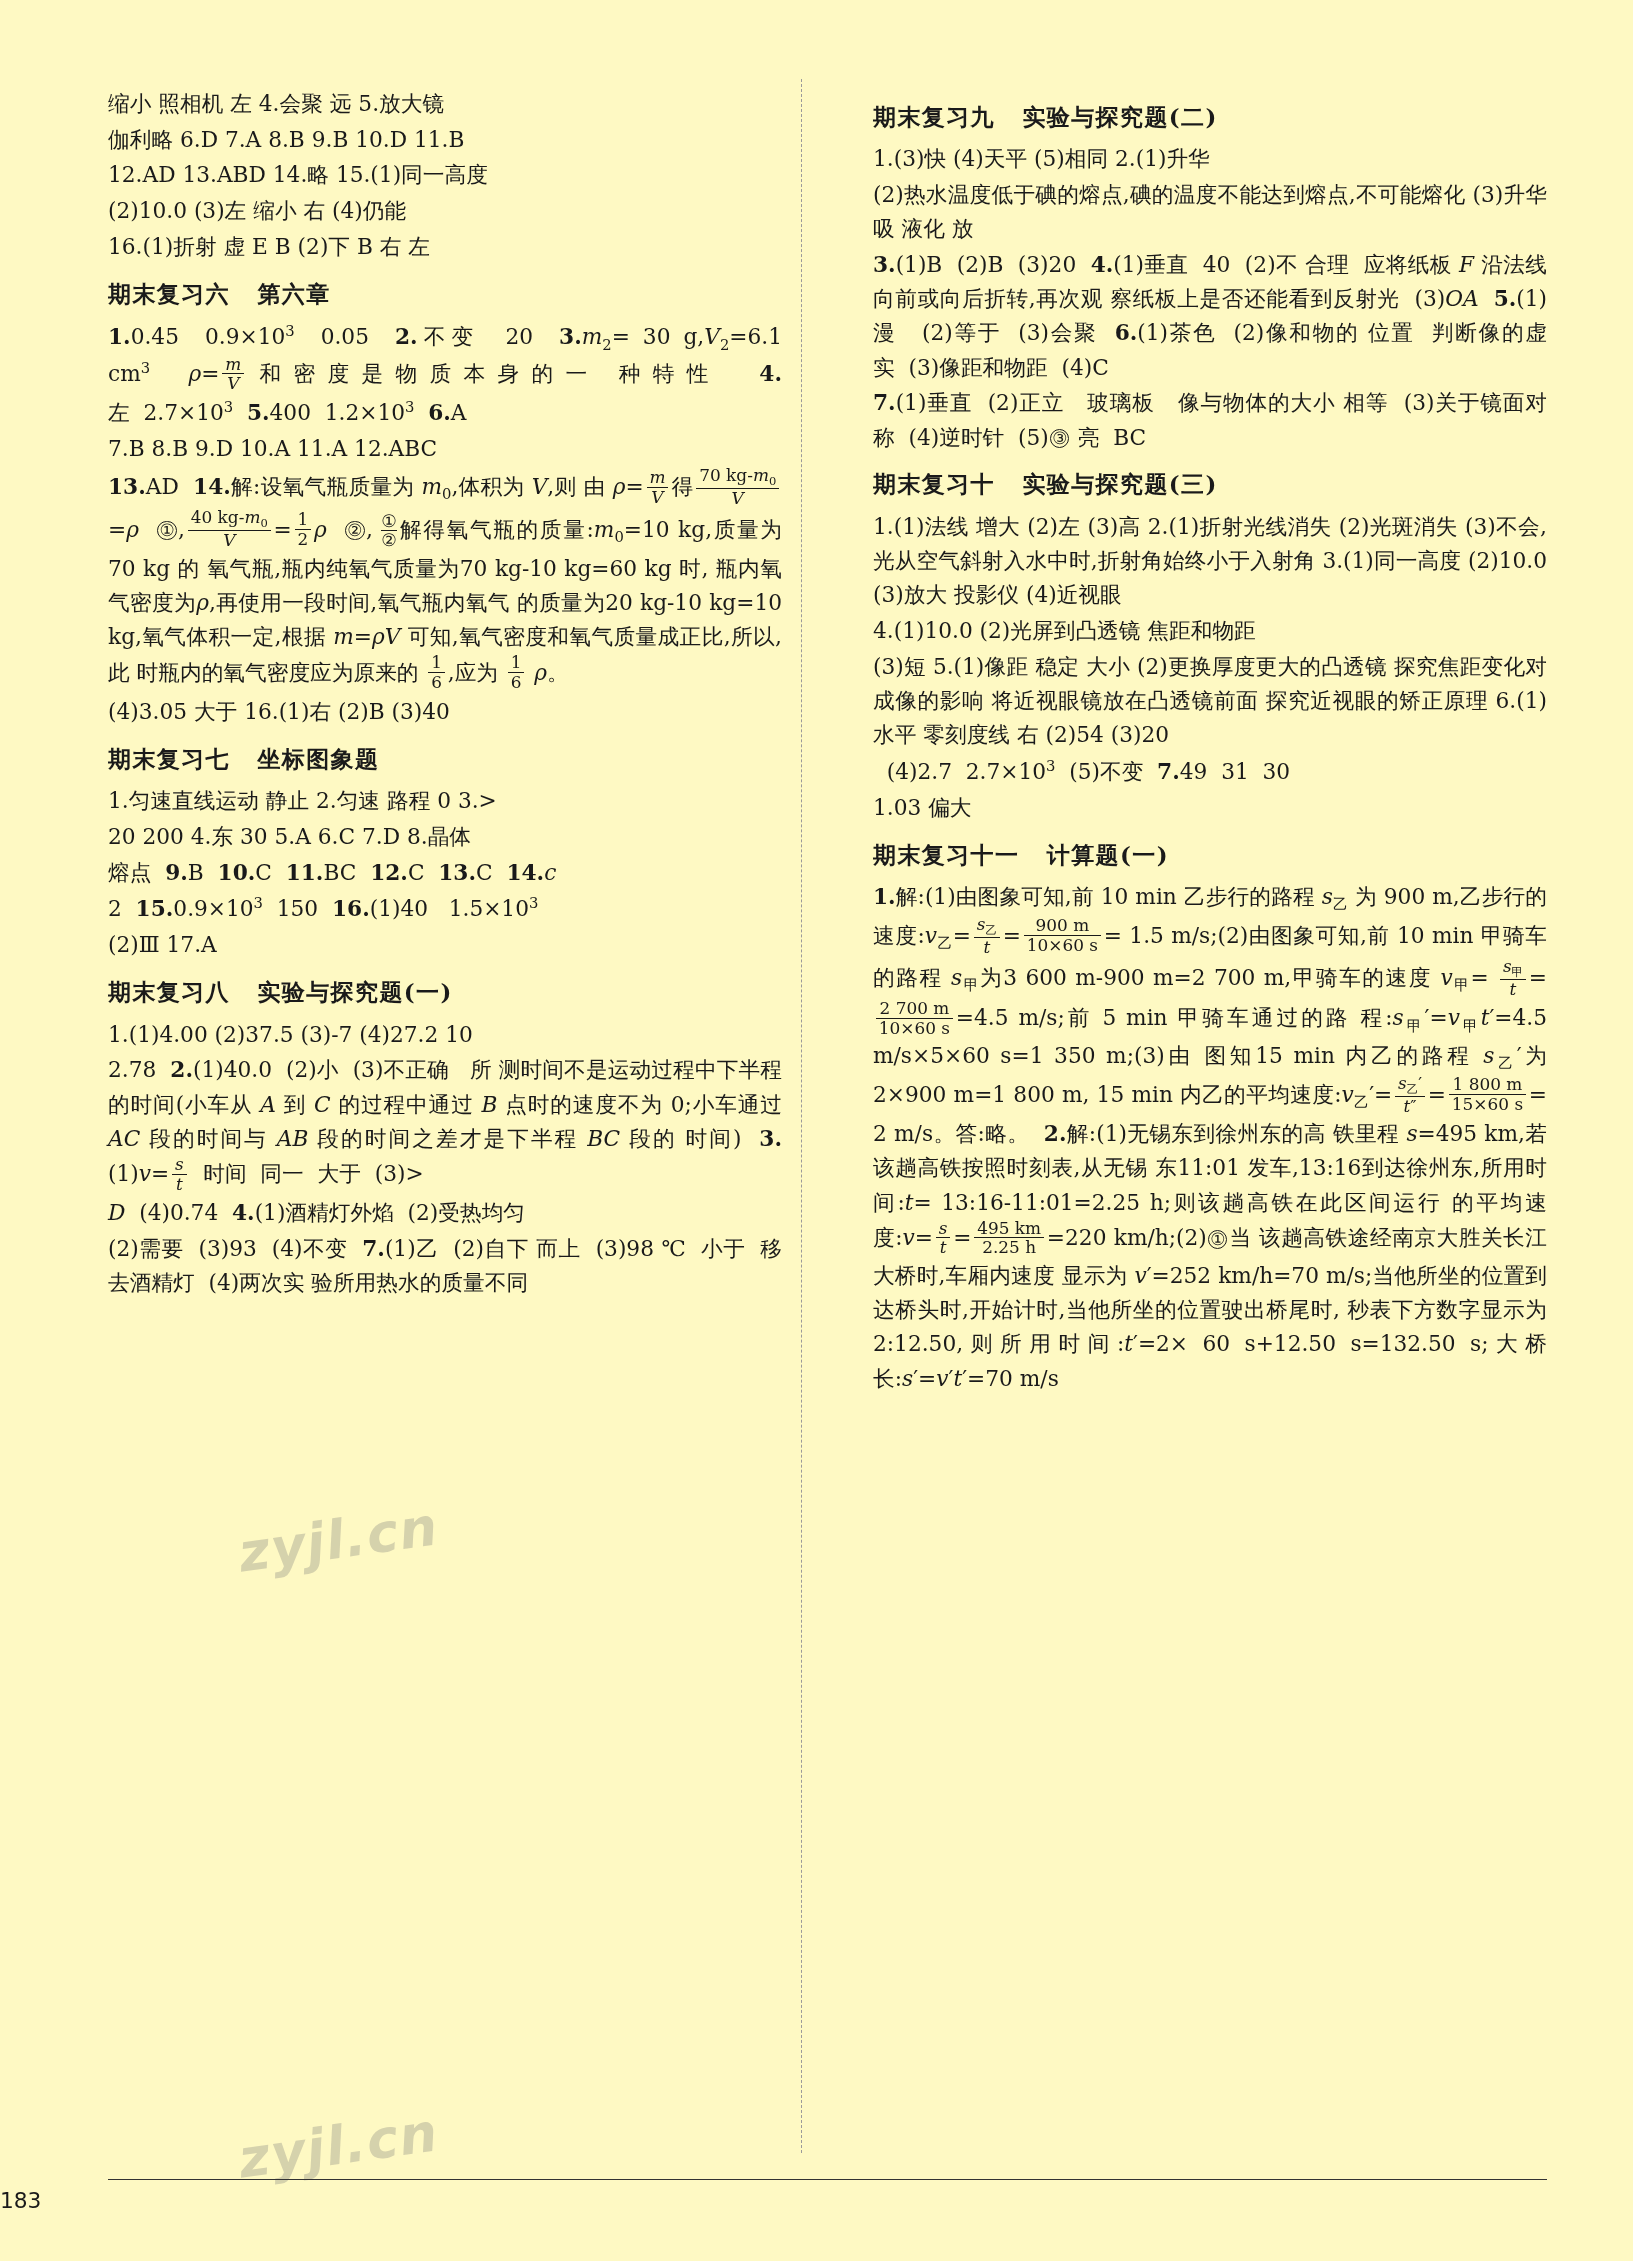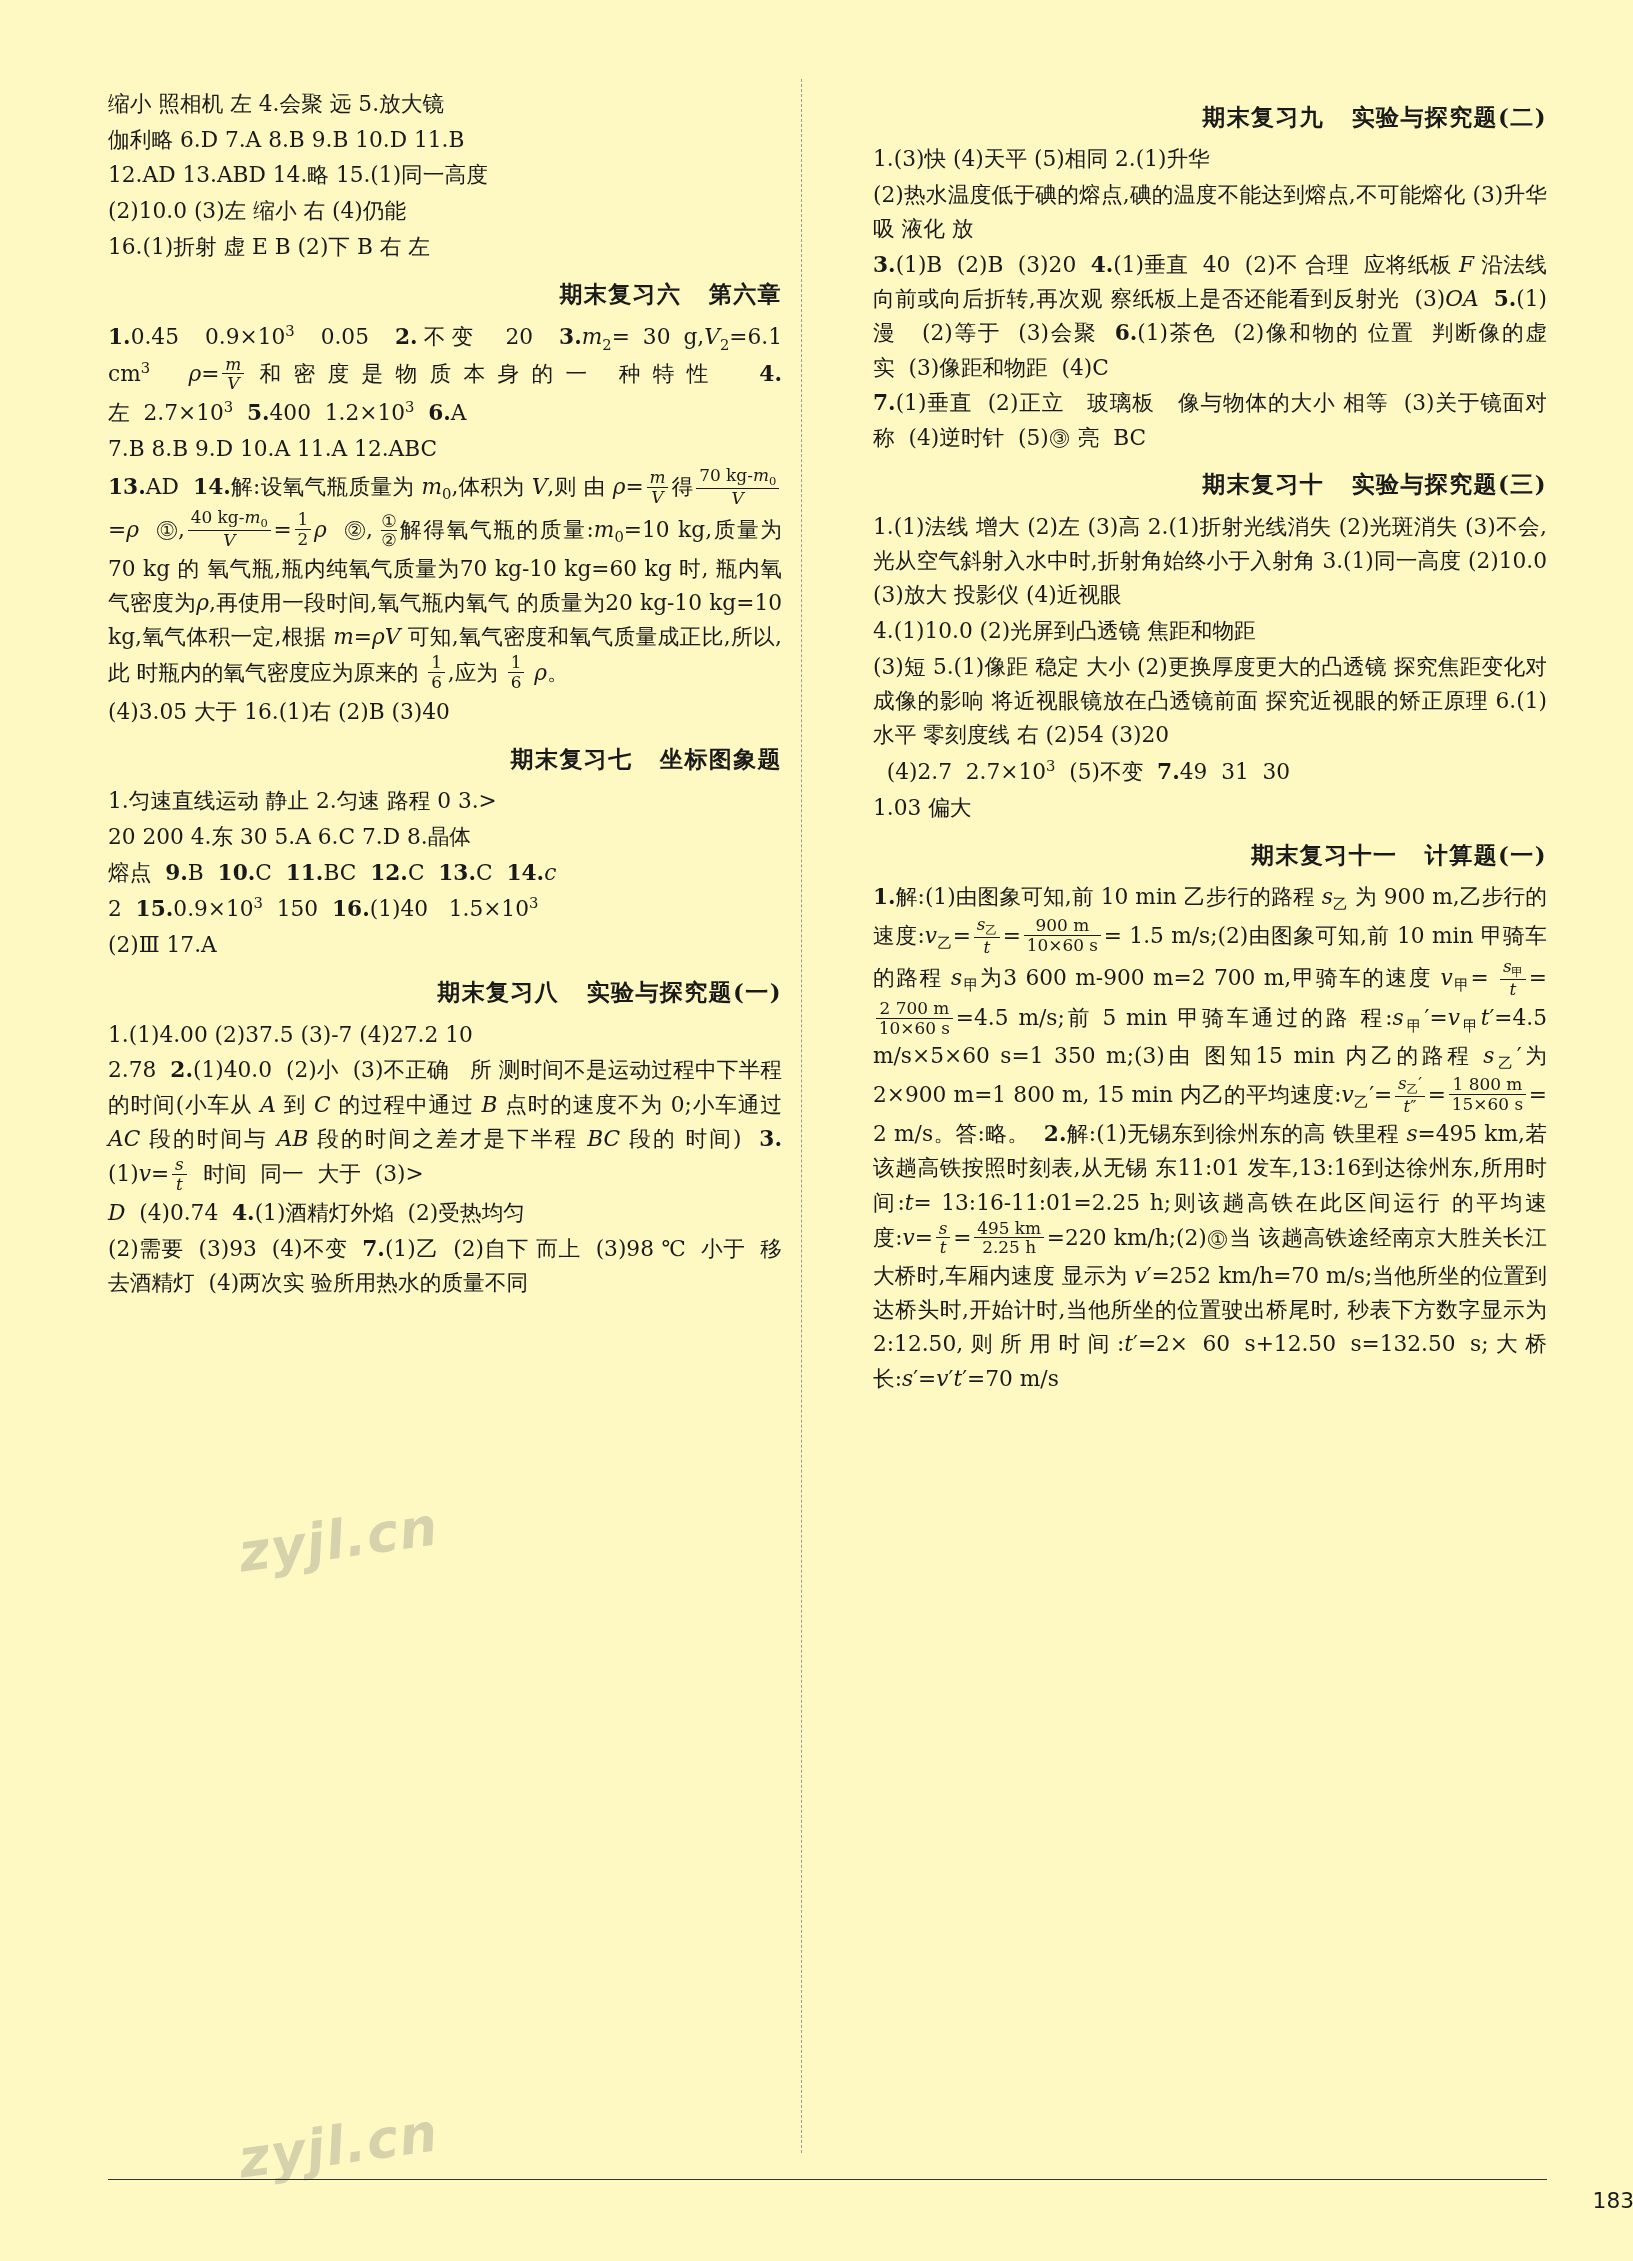--- a/index.html
+++ b/index.html
@@ -42,21 +42,21 @@
     padding-left: 51px;
   }
   .divider {
     position: absolute;
     top: 79px;
     bottom: 108px;
     left: 801px;
     border-left: 1.4px dashed #9a9a9a;
   }
   .heading {
-    text-align: right;
+    text-align: left;
     font-weight: bold;
     font-size: 23px;
     margin: 11.6px 0 7.2px 0;
     letter-spacing: 1.4px;
   }
   .heading .sp {
     display: inline-block;
     width: 27.4px;
   }
   .para {
@@ -121,21 +121,21 @@
     border-bottom: 1.2px solid #1a1a1a;
   }
   .stackfrac .bo {
     display: block;
   }
   .pagenum {
     position: absolute;
     bottom: 48px;
     left: 0;
     right: 0;
-    text-align: right;
+    text-align: left;
     font-size: 21.7px;
     font-family: "DejaVu Sans", "Liberation Sans", sans-serif;
   }
   .footrule {
     position: absolute;
     bottom: 81px;
     left: 108px;
     right: 87px;
     border-bottom: 1.4px solid #333;
   }

